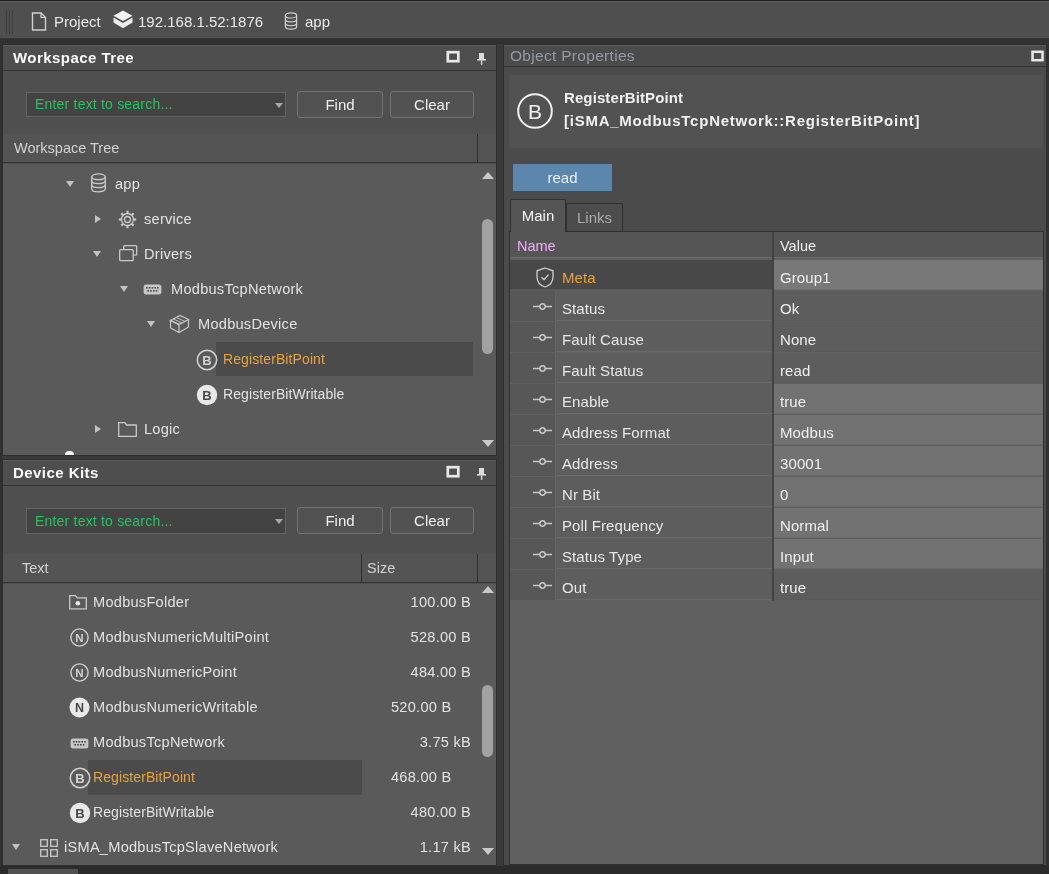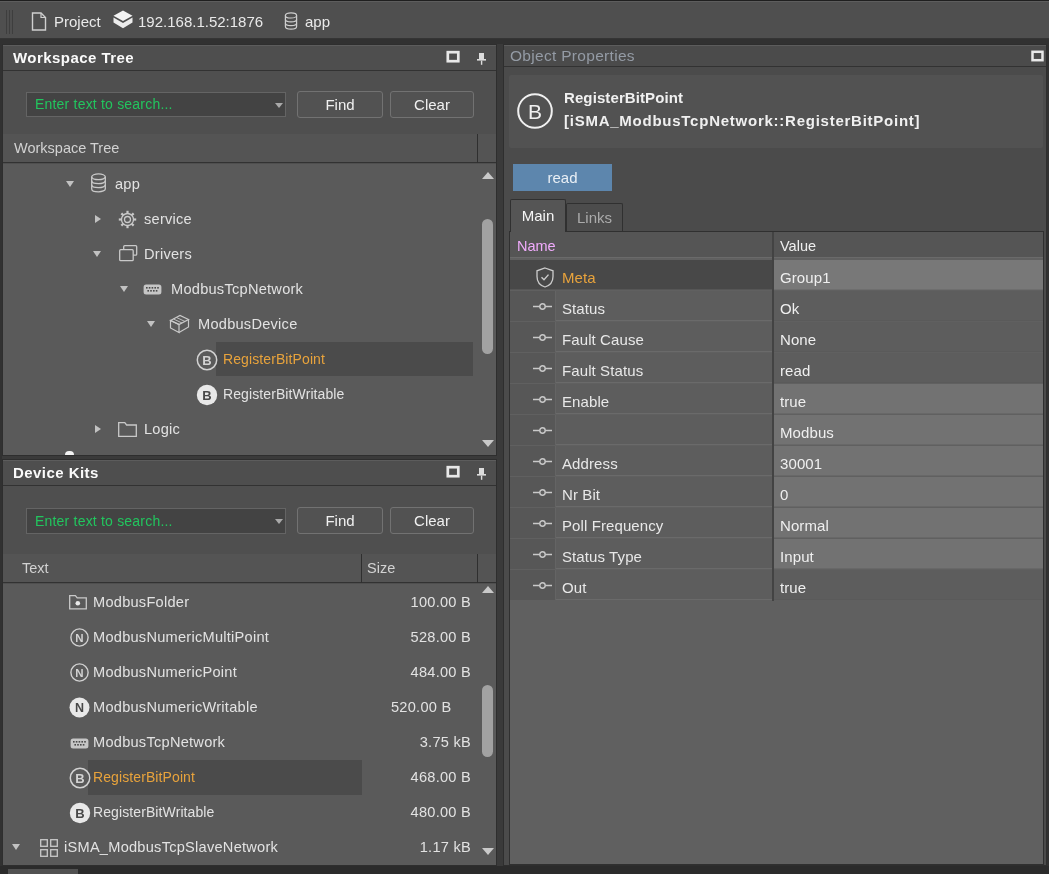--- a/index.html
+++ b/index.html
@@ -252,21 +252,21 @@
     <div class="tlabel" style="left:89px;">ModbusTcpNetwork</div>
     <div class="tlabel" style="left:387px;width:80px;text-align:right;">3.75 kB</div>
   </div>
   <div class="trow" style="top:300px;width:474px;">
     <div class="abs" style="left:84px;top:0px;width:274px;height:35px;background:#4b4b4b;"></div>
     <svg style="left:65px;top:7px" width="22" height="22" viewBox="0 0 22 22">
         <circle cx="11" cy="11" r="9.7" fill="none" stroke="#d2d2d2" stroke-width="1.5"></circle>
         <text x="11" y="15.7" text-anchor="middle" font-family="Liberation Sans" font-size="13" font-weight="bold" fill="#d2d2d2">B</text>
       </svg>
     <div class="tlabel orange" style="left:89px;font-size:14px;letter-spacing:0.1px;">RegisterBitPoint</div>
-    <div class="tlabel" style="left:387px;width:80px;text-align:right;">468.00 B</div>
+    <div class="tlabel" style="left:387px;width:80px;">468.00 B</div>
   </div>
   <div class="trow" style="top:335px;width:474px;">
     <svg style="left:65px;top:7px" width="22" height="22" viewBox="0 0 22 22">
         <circle cx="11" cy="11" r="10.2" fill="#e8e8e8"></circle>
         <text x="11" y="15.7" text-anchor="middle" font-family="Liberation Sans" font-size="13" font-weight="bold" fill="#484848">B</text>
       </svg>
     <div class="tlabel" style="left:89px;font-size:14px;letter-spacing:0.1px;">RegisterBitWritable</div>
     <div class="tlabel" style="left:387px;width:80px;text-align:right;">480.00 B</div>
   </div>
   <div class="trow" style="top:370px;width:474px;">
@@ -375,20 +375,21 @@
       <div class="vtext">true</div>
     </div>
     <div class="prow" style="top:183px;">
       <div class="ncell">
           <div class="gut"></div>
         </div>
       <svg style="left:23px;top:11px;z-index:2" width="19" height="9" viewBox="0 0 19 9">
           <line x1="0" y1="4.5" x2="19" y2="4.5" stroke="#c9c9c9" stroke-width="1.5"></line>
           <circle cx="9.5" cy="4.5" r="2.7" fill="#5d5d5d" stroke="#c9c9c9" stroke-width="1.4"></circle>
         </svg>
+      <div class="ntext">Address Format</div>
       <div class="vcell lt"></div>
       <div class="vtext">Modbus</div>
     </div>
     <div class="prow" style="top:214px;">
       <div class="ncell">
           <div class="gut"></div>
         </div>
       <svg style="left:23px;top:11px;z-index:2" width="19" height="9" viewBox="0 0 19 9">
           <line x1="0" y1="4.5" x2="19" y2="4.5" stroke="#c9c9c9" stroke-width="1.5"></line>
           <circle cx="9.5" cy="4.5" r="2.7" fill="#5d5d5d" stroke="#c9c9c9" stroke-width="1.4"></circle>

